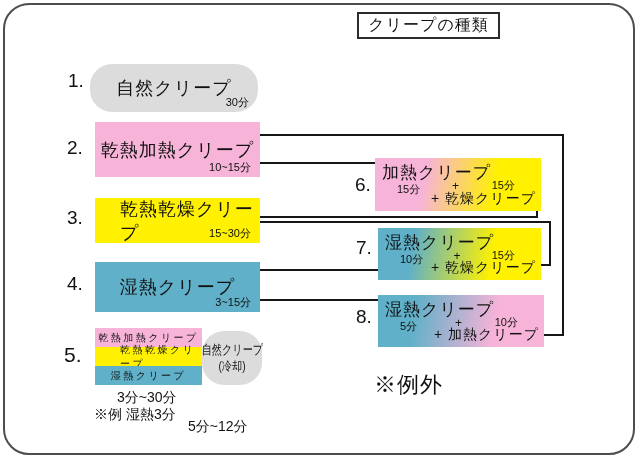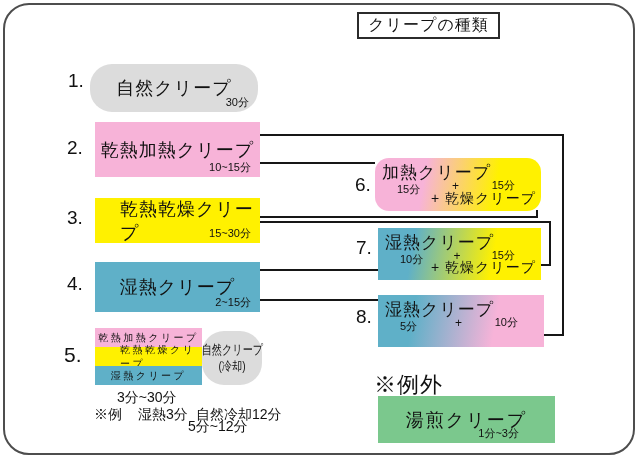--- a/index.html
+++ b/index.html
@@ -22,21 +22,21 @@
   .proc-box{
     box-sizing:border-box;display:flex;align-items:center;justify-content:center;
     font-size:18px;letter-spacing:1px;
   }
   .time{position:absolute;right:9px;bottom:2px;font-size:11px;letter-spacing:0;}
   .bg-gray{background:#dcdcdc;border-radius:22px;}
   .bg-pink{background:#f7b3d8;}
   .bg-yellow{background:#fff100;padding-left:25px;}
   .bg-teal{background:#5fb0c8;}
   .bg-green{background:#7bc88d;}
-  .grad-pink-yellow{background:linear-gradient(100deg,#f7b3d8 30%,#fff100 72%);border-radius:14px;}
+  .grad-pink-yellow{background:linear-gradient(100deg,#f7b3d8 30%,#fff100 72%);}
   .grad-teal-yellow{background:linear-gradient(100deg,#5fb0c8 22%,#fff100 70%);}
   .grad-teal-pink{background:linear-gradient(100deg,#5fb0c8 22%,#f7b3d8 70%);}
   .line{background:#161616;}
   .seq{box-sizing:border-box;}
   .seq .first{position:absolute;top:3px;left:7px;font-size:17px;letter-spacing:1px;}
   .seq .t1{position:absolute;top:24px;left:22px;font-size:11px;}
   .seq .plus{position:absolute;top:21px;left:50%;margin-left:-6px;font-size:12px;}
   .seq .t2{position:absolute;top:20px;right:26px;font-size:11px;}
   .seq .second{position:absolute;bottom:3px;right:5px;font-size:14px;letter-spacing:1px;}
   .stack-row{
@@ -89,42 +89,41 @@
 
   <div class="abs num" style="left:67px;top:207px;">3.</div>
   <div class="abs proc-box bg-yellow" style="left:95px;top:198px;width:165px;height:45px;">
     <span>乾熱乾燥クリープ</span>
     <span class="time">15~30分</span>
   </div>
 
   <div class="abs num" style="left:67px;top:273px;">4.</div>
   <div class="abs proc-box bg-teal" style="left:95px;top:262px;width:165px;height:50px;">
     <span>湿熱クリープ</span>
-    <span class="time">2~15分</span>
+    <span class="time">3~15分</span>
   </div>
 
   <div class="abs num" style="left:64px;top:343px;font-size:21px;">5.</div>
   <div class="abs stack-row bg-pink" style="left:95px;top:328px;width:107px;height:19px;">
     <span>乾熱加熱クリープ</span>
   </div>
   <div class="abs stack-row bg-yellow" style="left:95px;top:347px;width:107px;height:19px;">
     <span>乾熱乾燥クリープ</span>
   </div>
   <div class="abs stack-row bg-teal" style="left:95px;top:366px;width:107px;height:19px;">
     <span>湿熱クリープ</span>
   </div>
   <div class="abs bg-gray" id="cool-box" style="left:202px;top:331px;width:60px;height:54px;">
     <span class="cl">自然クリープ</span>
     <span class="cs">(冷却)</span>
   </div>
   <div class="abs small-caption" style="left:117px;top:389px;">3分~30分</div>
   <div class="abs small-caption" style="left:188px;top:389px;margin-top:29px;">5分~12分</div>
   <div class="abs small-caption" style="left:94px;top:406px;">※例</div>
-  <div class="abs small-caption" style="left:138px;top:406px;">湿熱3分</div>
-  <div class="abs small-caption" style="left:196px;top:406px;">自然冷却12分</div>
+  <div class="abs small-caption" style="left:126px;top:406px;">湿熱3分</div>
 
   <div class="abs num" style="left:355px;top:174px;">6.</div>
   <div class="abs seq grad-pink-yellow" style="left:375px;top:158px;width:166px;height:53px;">
     <span class="first">加熱クリープ</span>
     <span class="t1">15分</span>
     <span class="plus">+</span>
     <span class="t2">15分</span>
     <span class="second">+ 乾燥クリープ</span>
   </div>
 
@@ -136,21 +135,18 @@
     <span class="t2">15分</span>
     <span class="second">+ 乾燥クリープ</span>
   </div>
 
   <div class="abs num" style="left:356px;top:306px;">8.</div>
   <div class="abs seq grad-teal-pink" style="left:378px;top:295px;width:166px;height:52px;">
     <span class="first">湿熱クリープ</span>
     <span class="t1">5分</span>
     <span class="plus">+</span>
     <span class="t2">10分</span>
+    <span class="second">+ 加熱クリープ</span>
   </div>
 
   <div class="abs" id="exception-label" style="left:374px;top:370px;">※例外</div>
-  <div class="abs proc-box bg-green" style="left:378px;top:396px;width:177px;height:47px;letter-spacing:2px;">
-    <span>湯煎クリープ</span>
-    <span class="time" style="right:36px;">1分~3分</span>
-  </div>
 
 </div>
 
 </body></html>

